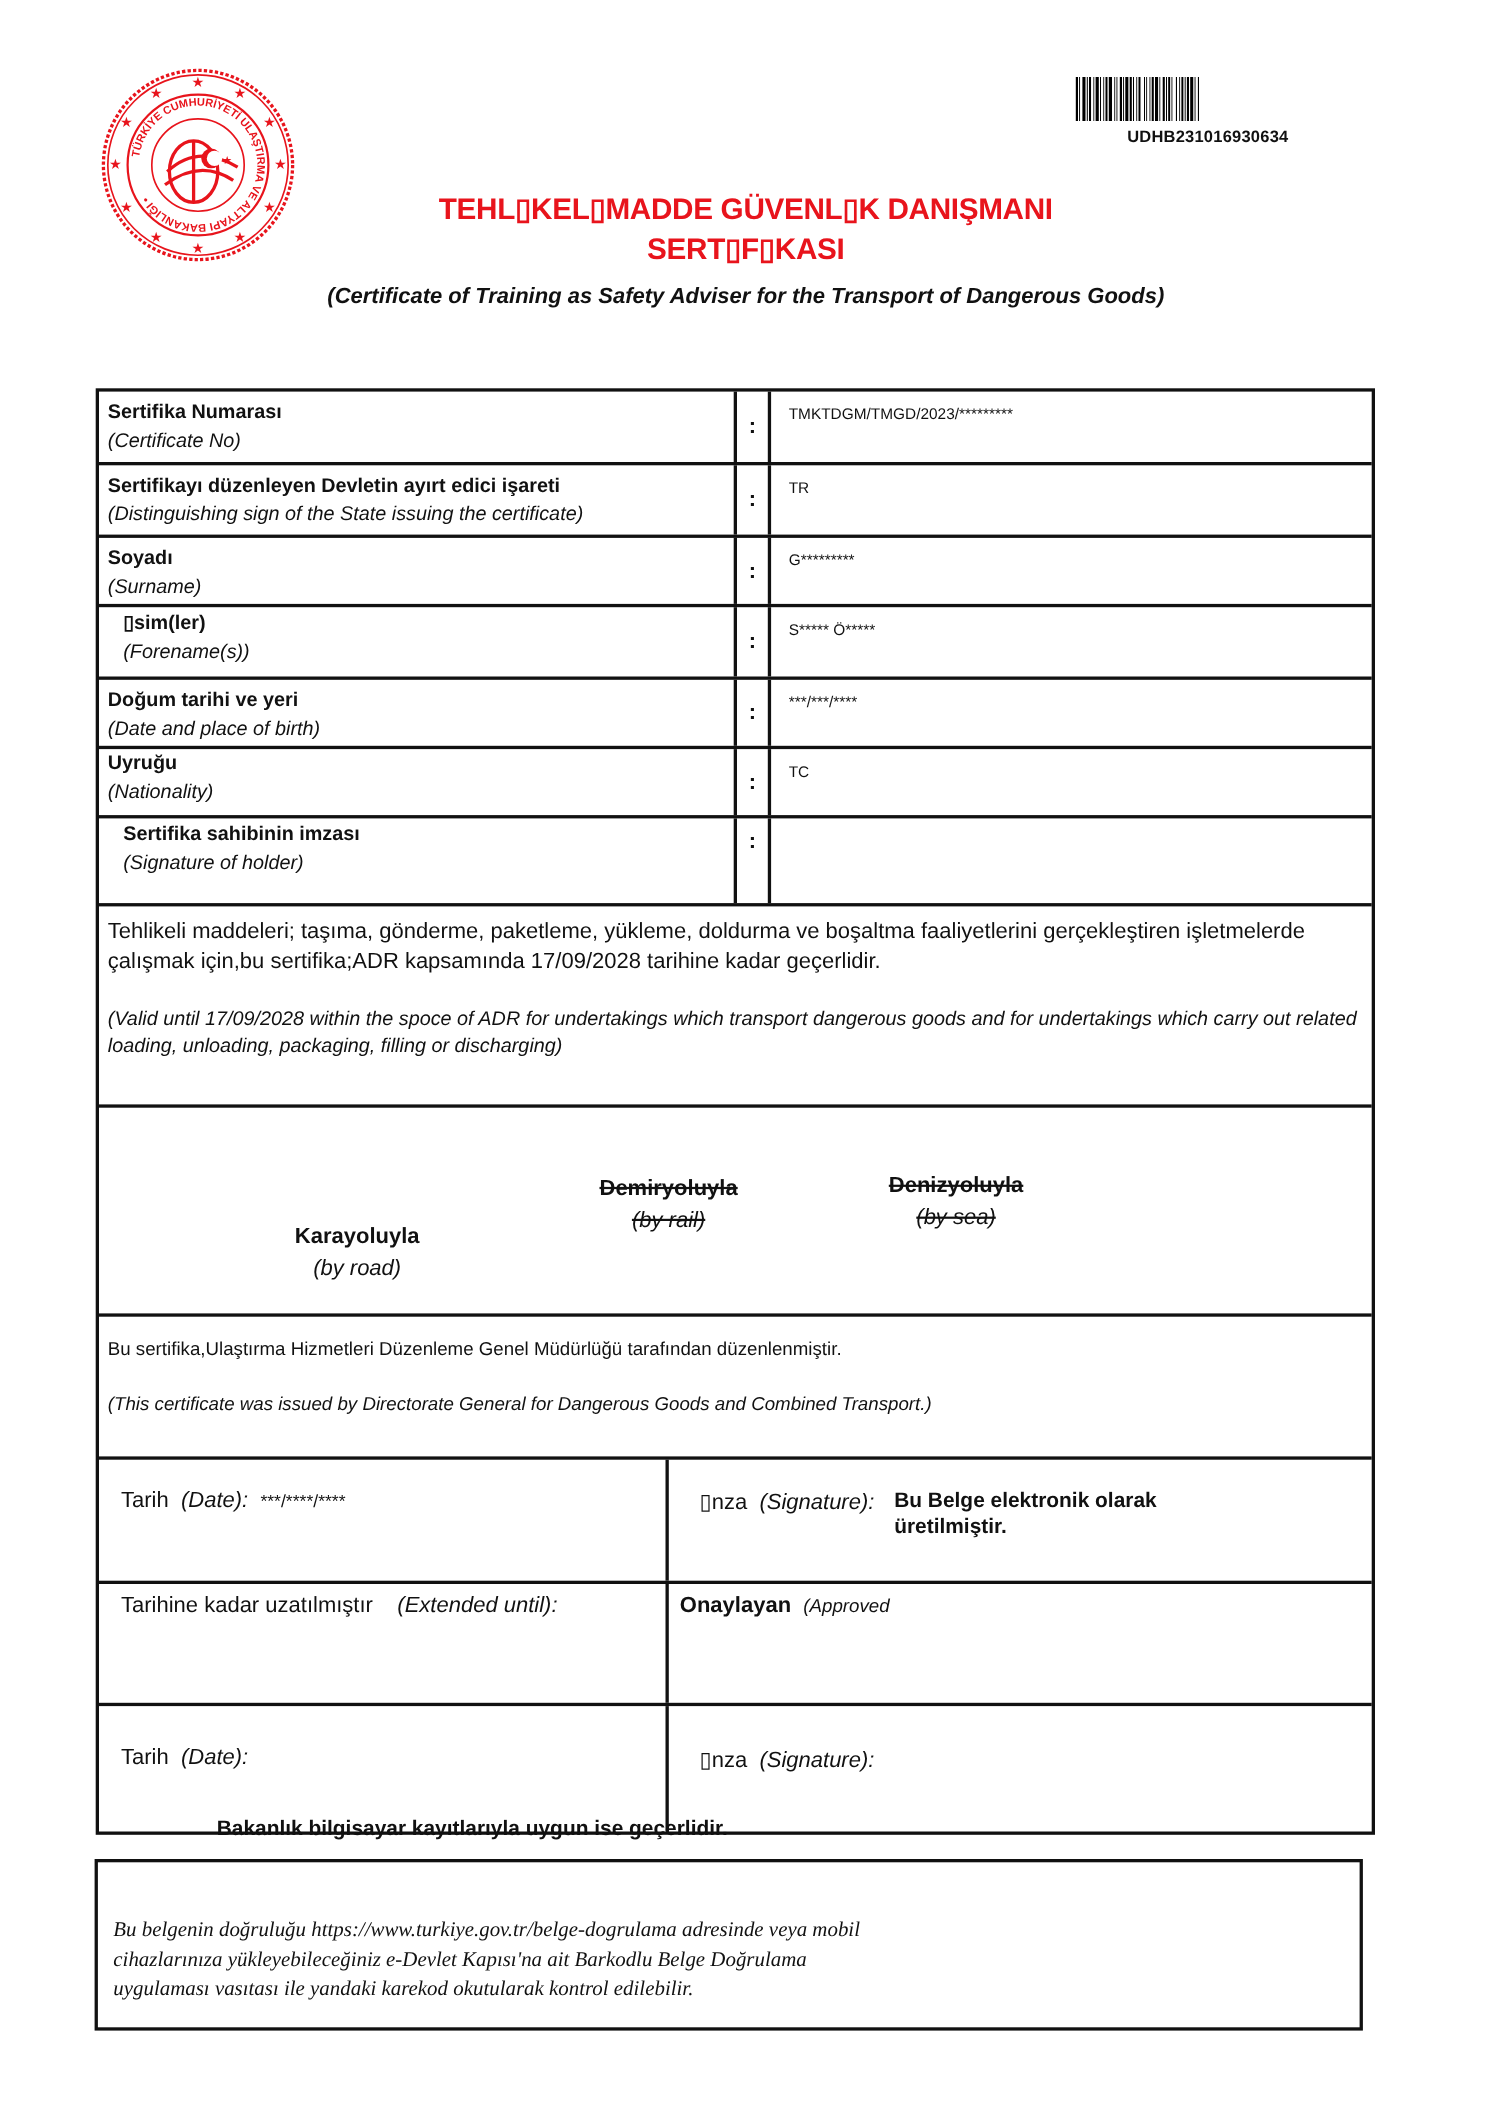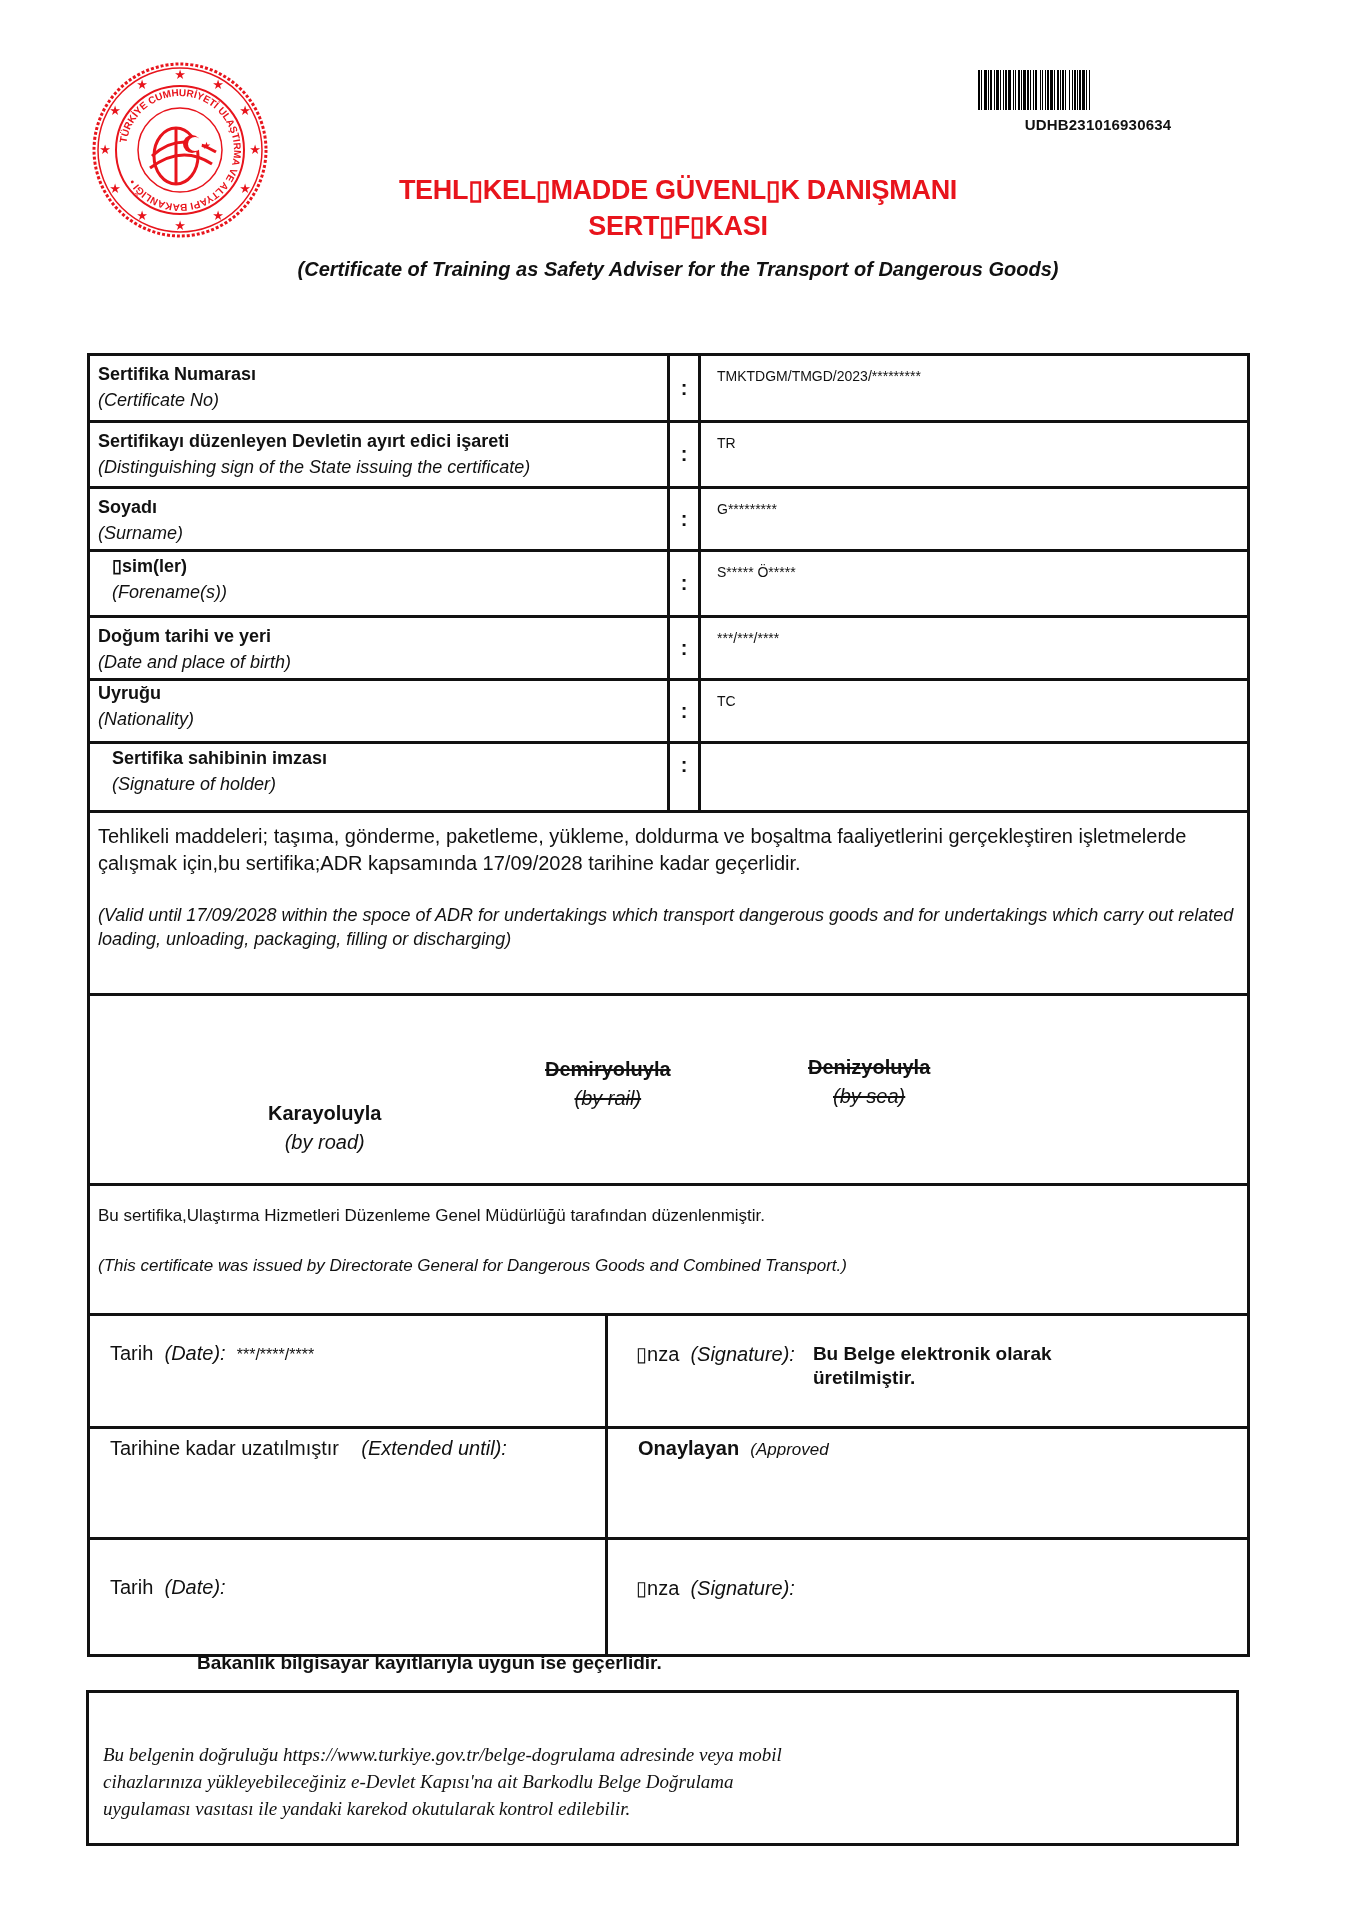--- a/index.html
+++ b/index.html
@@ -18,21 +18,21 @@
 
   .tbl { position: absolute; left: 87px; top: 353px; width: 1163px; border: 3px solid #111; }
   .row { display: flex; border-bottom: 3px solid #111; }
   .row:last-child { border-bottom: none; }
   .cell-label { width: 580px; border-right: 3px solid #111; padding: 6px 8px; }
   .cell-colon { width: 31px; border-right: 3px solid #111; font-weight: bold; font-size: 20px; display: flex; align-items: center; justify-content: center; }
   .cell-val { flex: 1; padding: 12px 16px; font-size: 14px; }
   .lbl-tr { font-weight: bold; font-size: 18px; line-height: 24px; }
   .lbl-en { font-style: italic; font-size: 18px; line-height: 28px; }
   .r1 { height: 67px; } .r2 { height: 66px; } .r3 { height: 63px; } .r4 { height: 66px; }
-  .r5 { height: 63px; } .r6 { height: 63px; } .r7 { height: 69px; }
+  .r5 { height: 63px; } .r6 { height: 63px; } .r7 { height: 80px; }
   .r6 .cell-label { padding-top: 0; }
   .r4 .cell-label, .r7 .cell-label { padding-top: 2px; padding-left: 22px; }
   .r3 .cell-colon, .r4 .cell-colon, .r5 .cell-colon, .r6 .cell-colon { align-items: center; }
   .r7 .cell-colon { align-items: flex-start; padding-top: 10px; }
 
   .block { padding: 10px 8px; }
   .valid { height: 183px; }
   .valid .tr { font-size: 20px; line-height: 27px; }
   .valid .en { font-style: italic; font-size: 18px; line-height: 24px; margin-top: 26px; }
   .modes { height: 190px; position: relative; }
@@ -281,21 +281,21 @@
     </div>
     <div class="right">
       <span>▯nza</span>&nbsp;&nbsp;<span class="it">(Signature):</span><span class="sig-note" style="width:310px">Bu Belge elektronik olarak üretilmiştir.</span>
     </div>
   </div>
 
   <div class="row split s2">
     <div class="left">
       <span>Tarihine kadar uzatılmıştır</span>&nbsp;&nbsp;&nbsp;&nbsp;<span class="it">(Extended until):</span>
     </div>
-    <div class="right" style="padding-left:30px">
+    <div class="right" style="padding-left:10px">
       <span class="bold">Onaylayan</span>&nbsp;&nbsp;<span class="it" style="font-size:17px">(Approved</span>
     </div>
   </div>
 
   <div class="row split s3">
     <div class="left">
       <span>Tarih</span>&nbsp;&nbsp;<span class="it">(Date):</span>
     </div>
     <div class="right">
       <span>▯nza</span>&nbsp;&nbsp;<span class="it">(Signature):</span>

